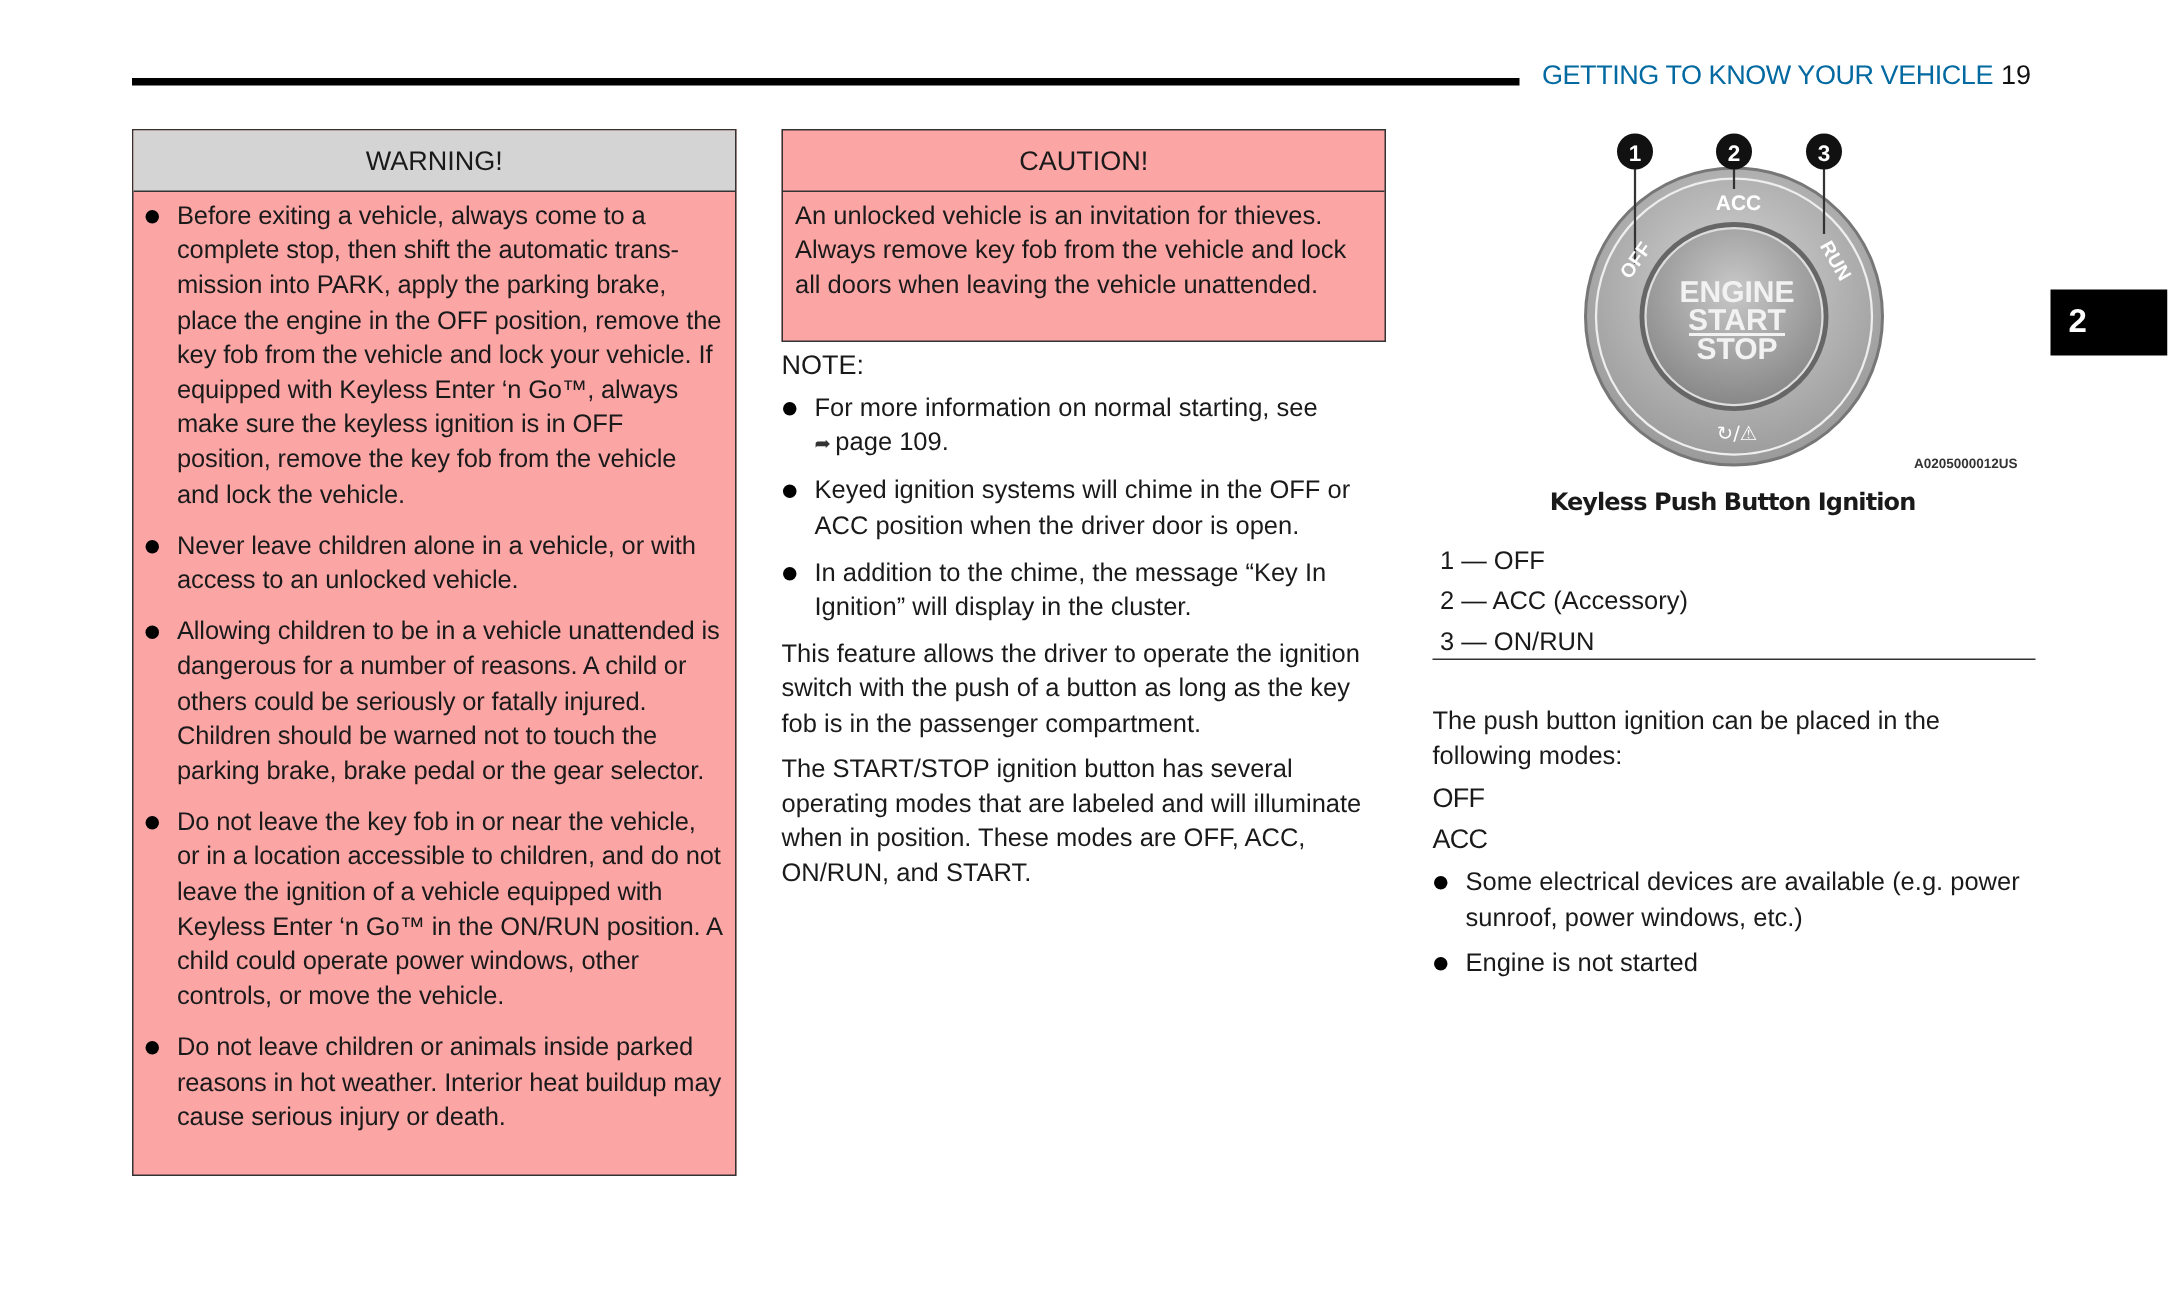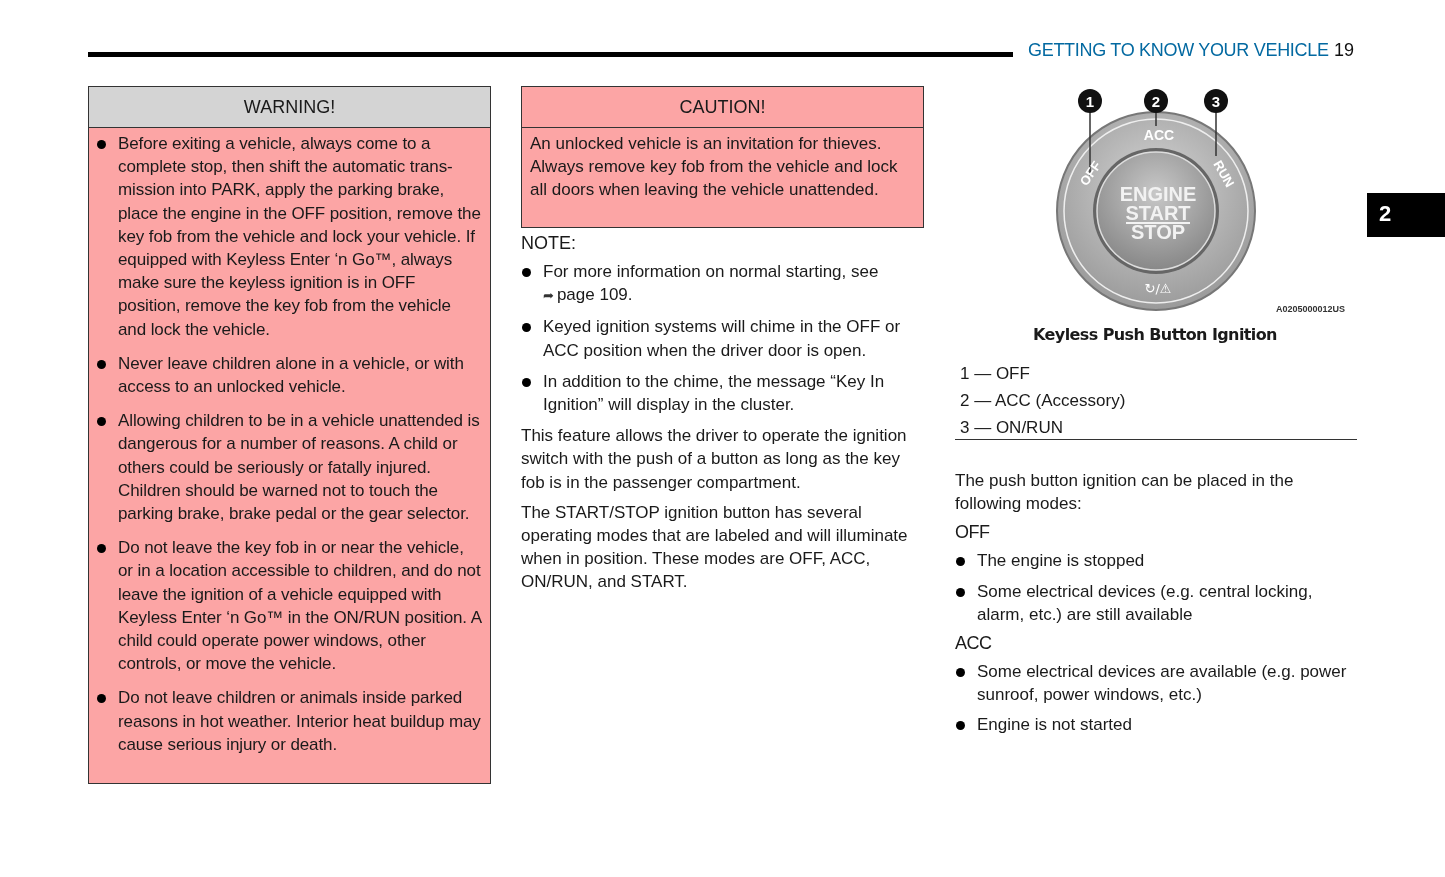--- a/index.html
+++ b/index.html
@@ -127,22 +127,18 @@
 <div class="legend">
   <div>1 — OFF</div>
   <div>2 — ACC (Accessory)</div>
   <div>3 — ON/RUN</div>
 </div>
 <div class="legend-rule"></div>
 
 <div class="col3">
   <div class="para">The push button ignition can be placed in the following modes:</div>
   <div class="mode">OFF</div>
-  <ul class="bul">
-    <li>The engine is stopped</li>
-    <li>Some electrical devices (e.g. central locking, alarm, etc.) are still available</li>
-  </ul>
   <div class="mode">ACC</div>
   <ul class="bul">
     <li>Some electrical devices are available (e.g. power sunroof, power windows, etc.)</li>
     <li>Engine is not started</li>
   </ul>
 </div>
 
 </body></html>

